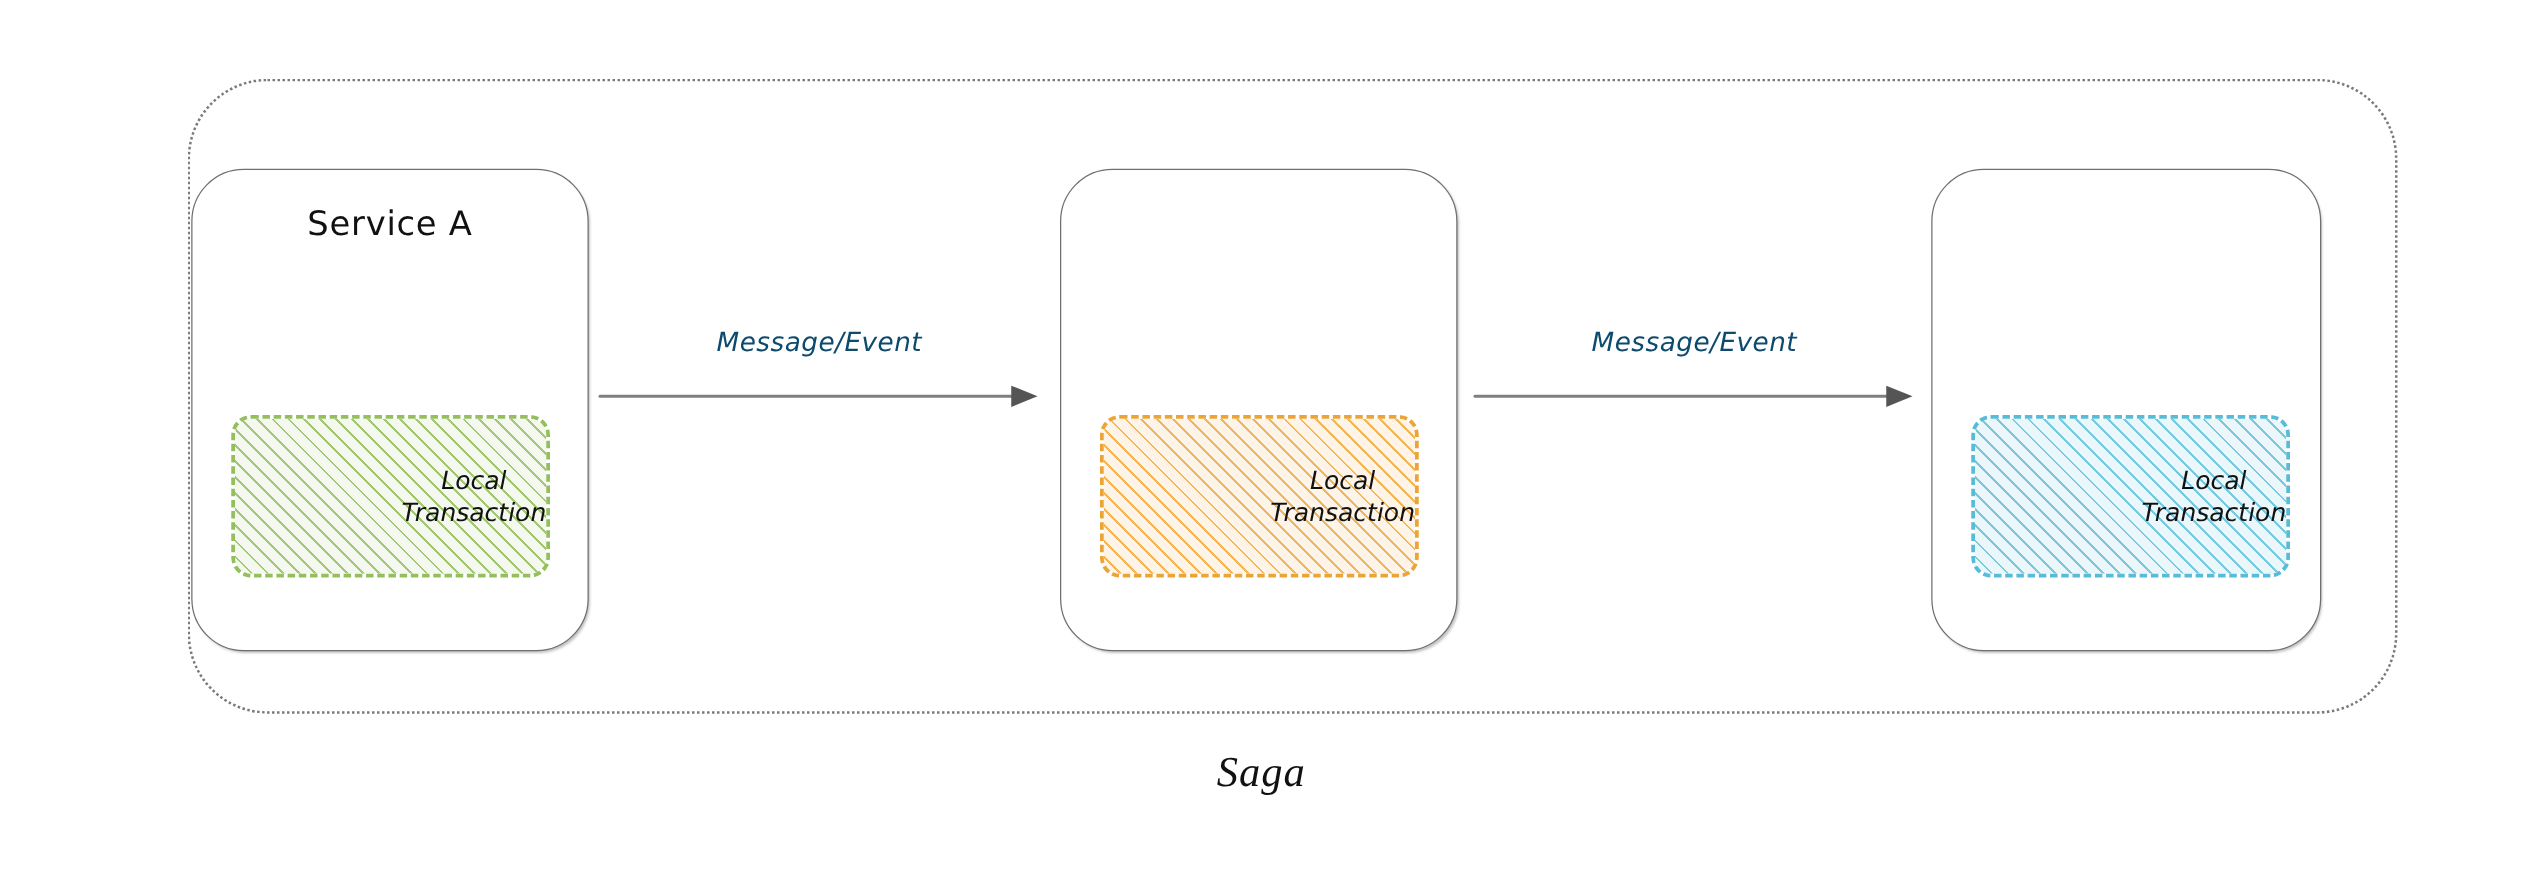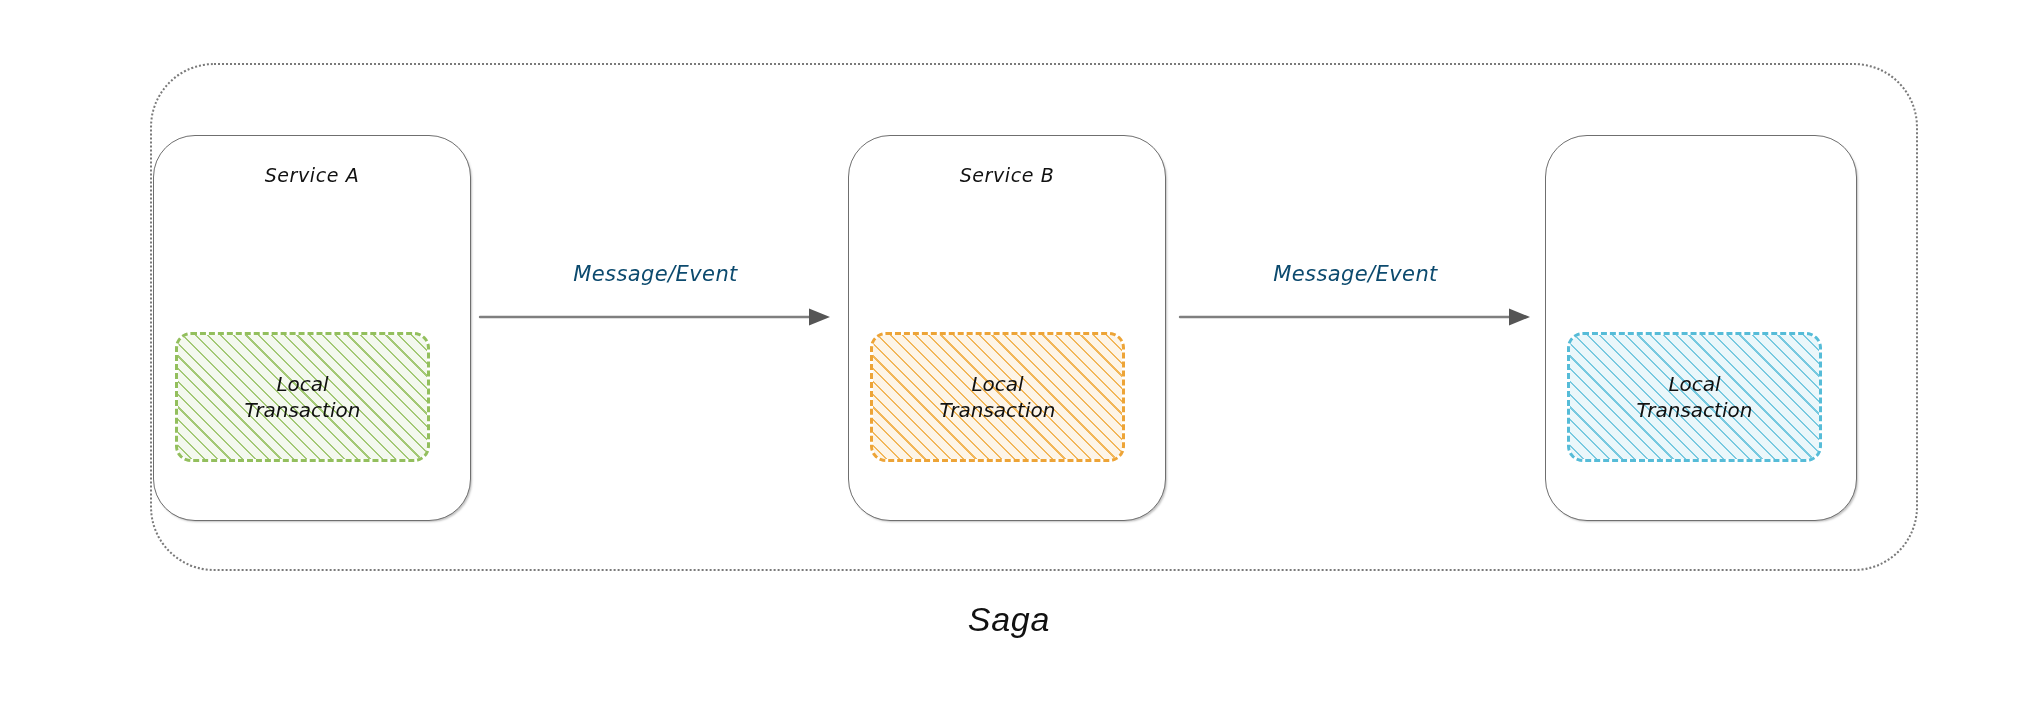--- a/index.html
+++ b/index.html
@@ -44,39 +44,38 @@
   .service-card.b { left: 848px; }
   .service-card.c { left: 1545px; width: 312px; }
 
   .service-title {
     position: absolute;
     top: 28px;
     left: 0;
     width: 100%;
     text-align: center;
     font-family: "DejaVu Sans", sans-serif;
-    font-size: 19px;
+    font-size: 27px;
     font-weight: 400;
-    font-style: italic;
     color: #111111;
     letter-spacing: 0.6px;
   }
 
   
   .local-txn {
     position: absolute;
-    left: 21px;
+    left: 31px;
     top: 196px;
     width: 255px;
     height: 130px;
     border-radius: 16px;
     border: 3px dashed #93bf5d;
     display: flex;
     align-items: center;
-    justify-content: center;
+    justify-content: flex-end;
     overflow: hidden;
   }
   .local-txn .hatch {
     position: absolute;
     inset: 0;
     background-image: repeating-linear-gradient(
       45deg,
       rgba(147,191,93,0.85) 0px,
       rgba(147,191,93,0.85) 1.6px,
       rgba(147,191,93,0.10) 1.6px,
@@ -145,21 +144,21 @@
     height: 22px;
   }
 
   
   .saga-caption {
     position: absolute;
     left: 0;
     top: 600px;
     width: 2018px;
     text-align: center;
-    font-family: Liberation Sans, sans-serif;
+    font-family: Liberation Serif, serif;
     font-size: 34px;
     font-style: italic;
     color: #111111;
     letter-spacing: 0.8px;
   }
 </style>
 </head>
 <body>
 
 <div id="diagram-root">
@@ -169,21 +168,20 @@
   <div class="service-card a">
     <div class="service-title">Service A</div>
     <div class="local-txn green">
       <div class="hatch"></div>
       <div class="txn-label">Local
 Transaction</div>
     </div>
   </div>
 
   <div class="service-card b">
-    <div class="service-title">Service B</div>
     <div class="local-txn orange">
       <div class="hatch"></div>
       <div class="txn-label">Local
 Transaction</div>
     </div>
   </div>
 
   <div class="service-card c">
     <div class="local-txn cyan">
       <div class="hatch"></div>

